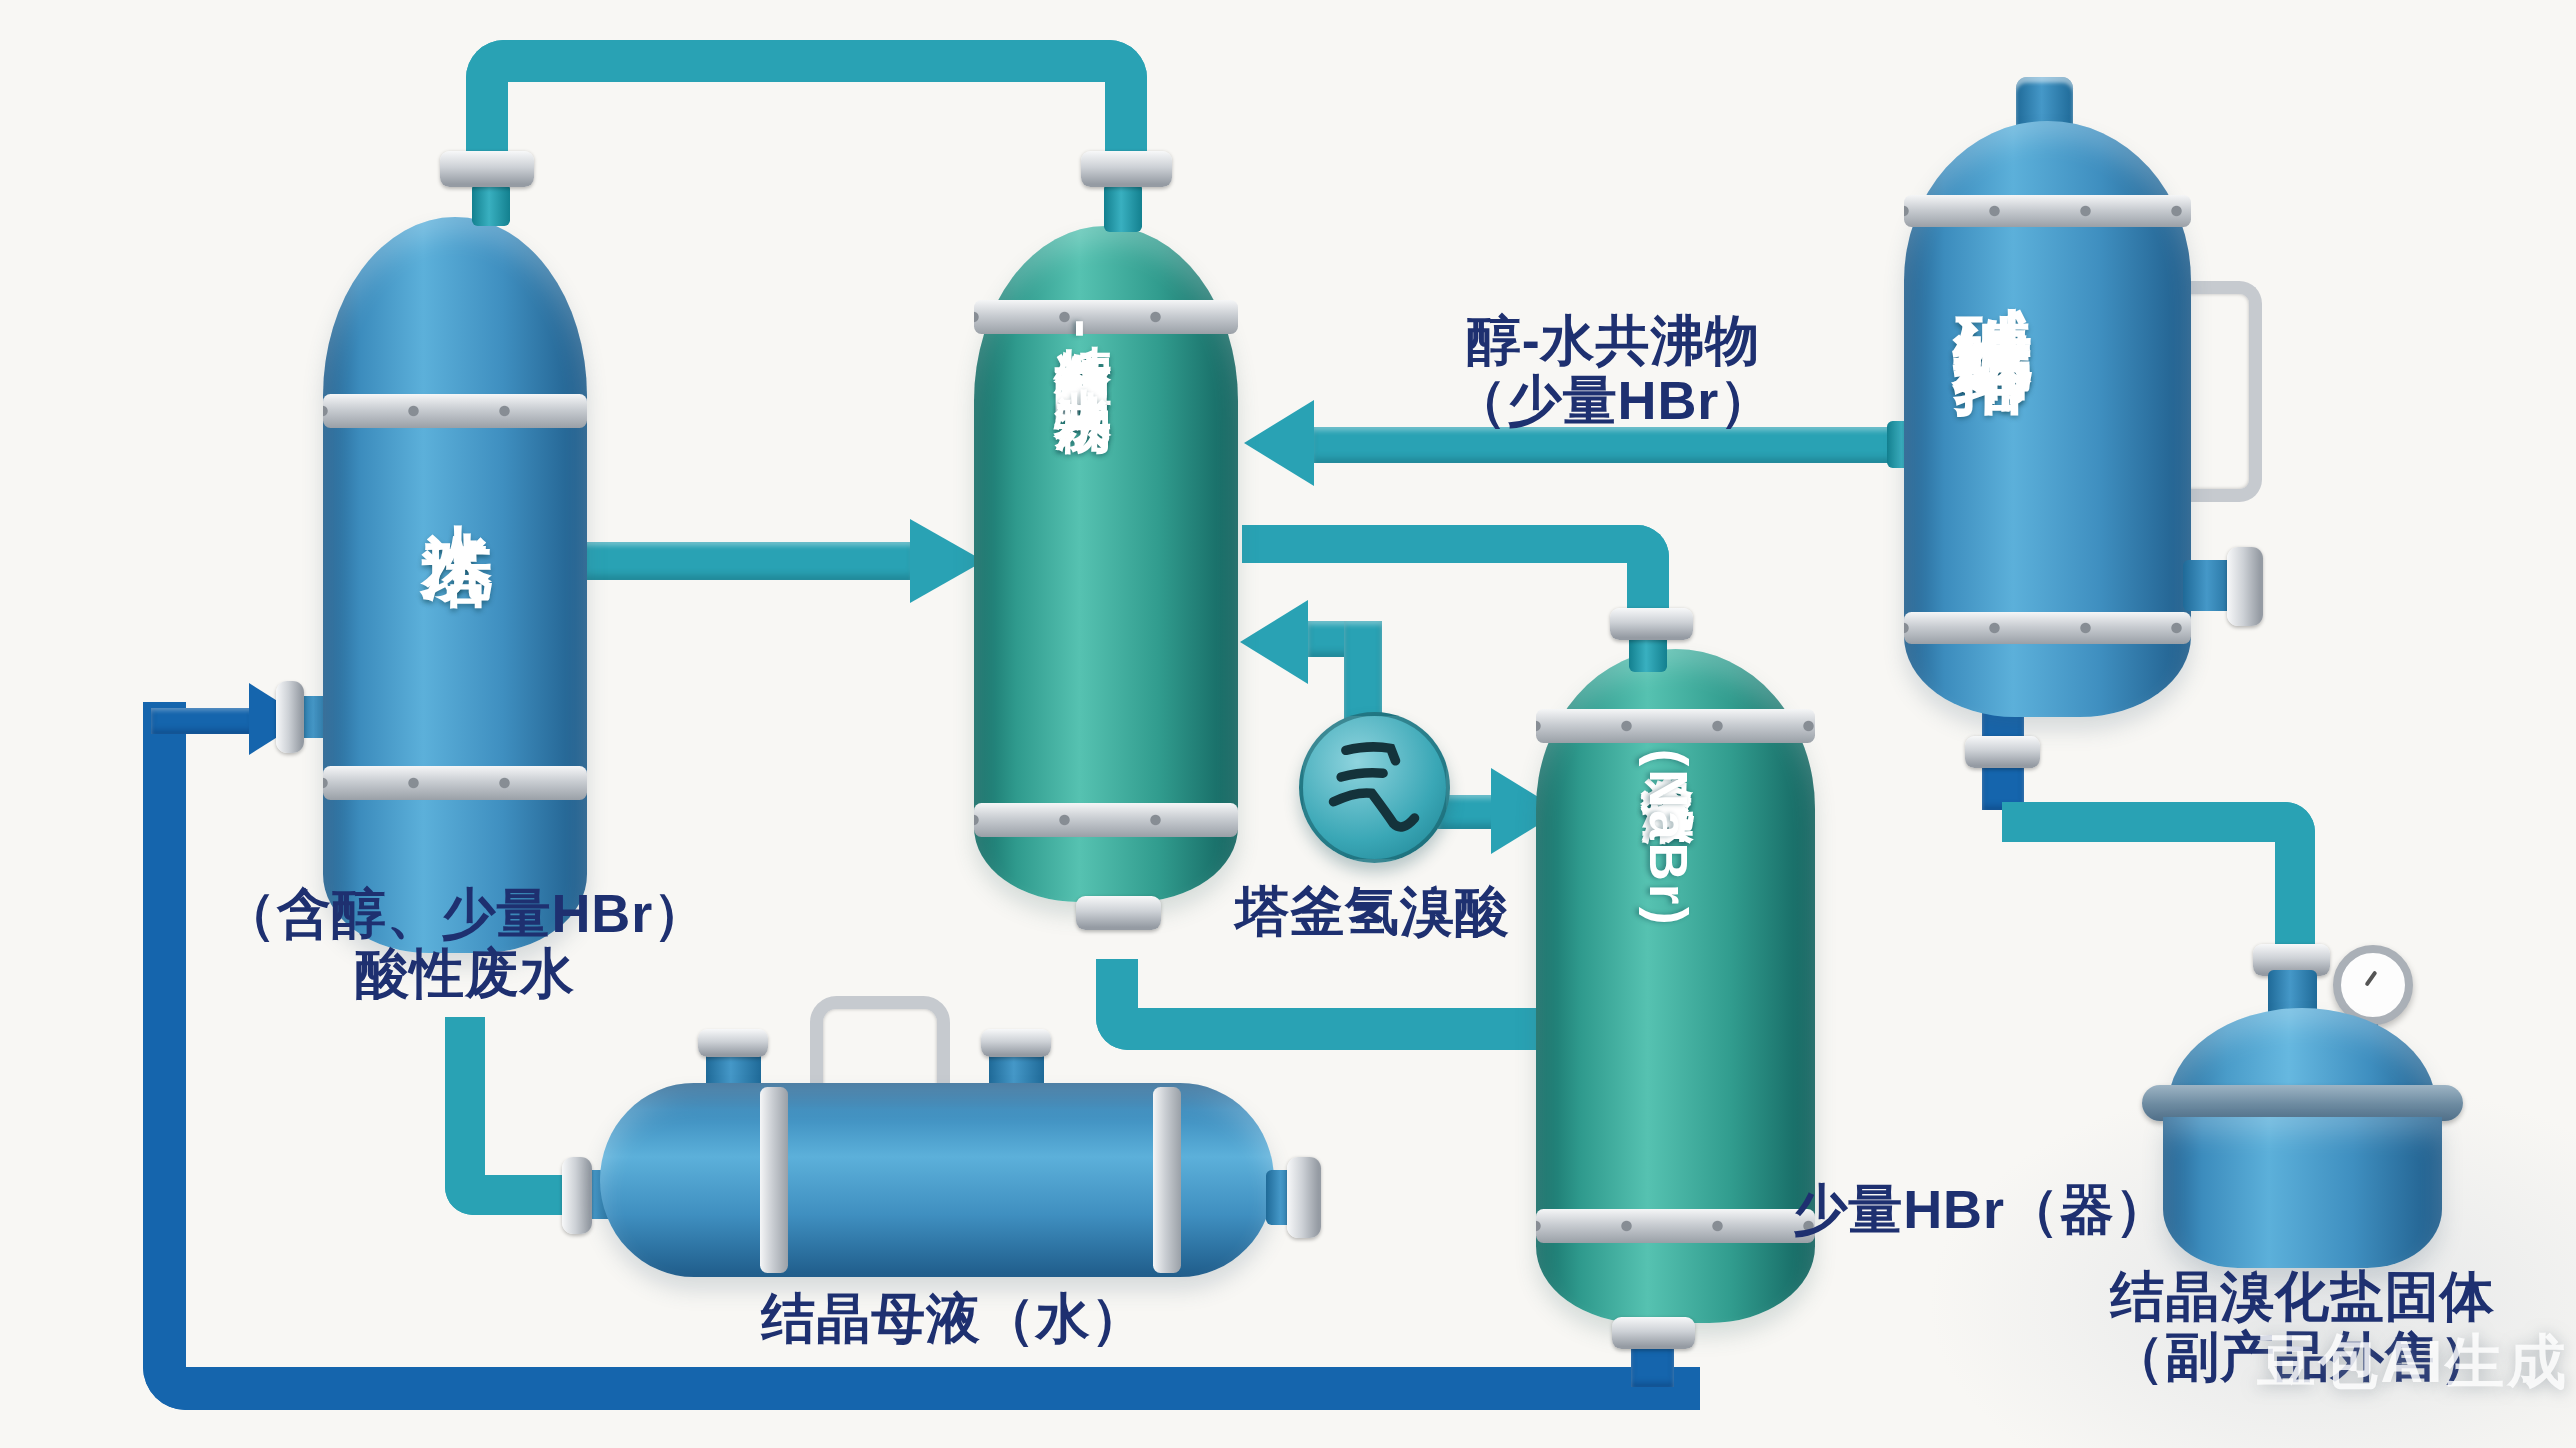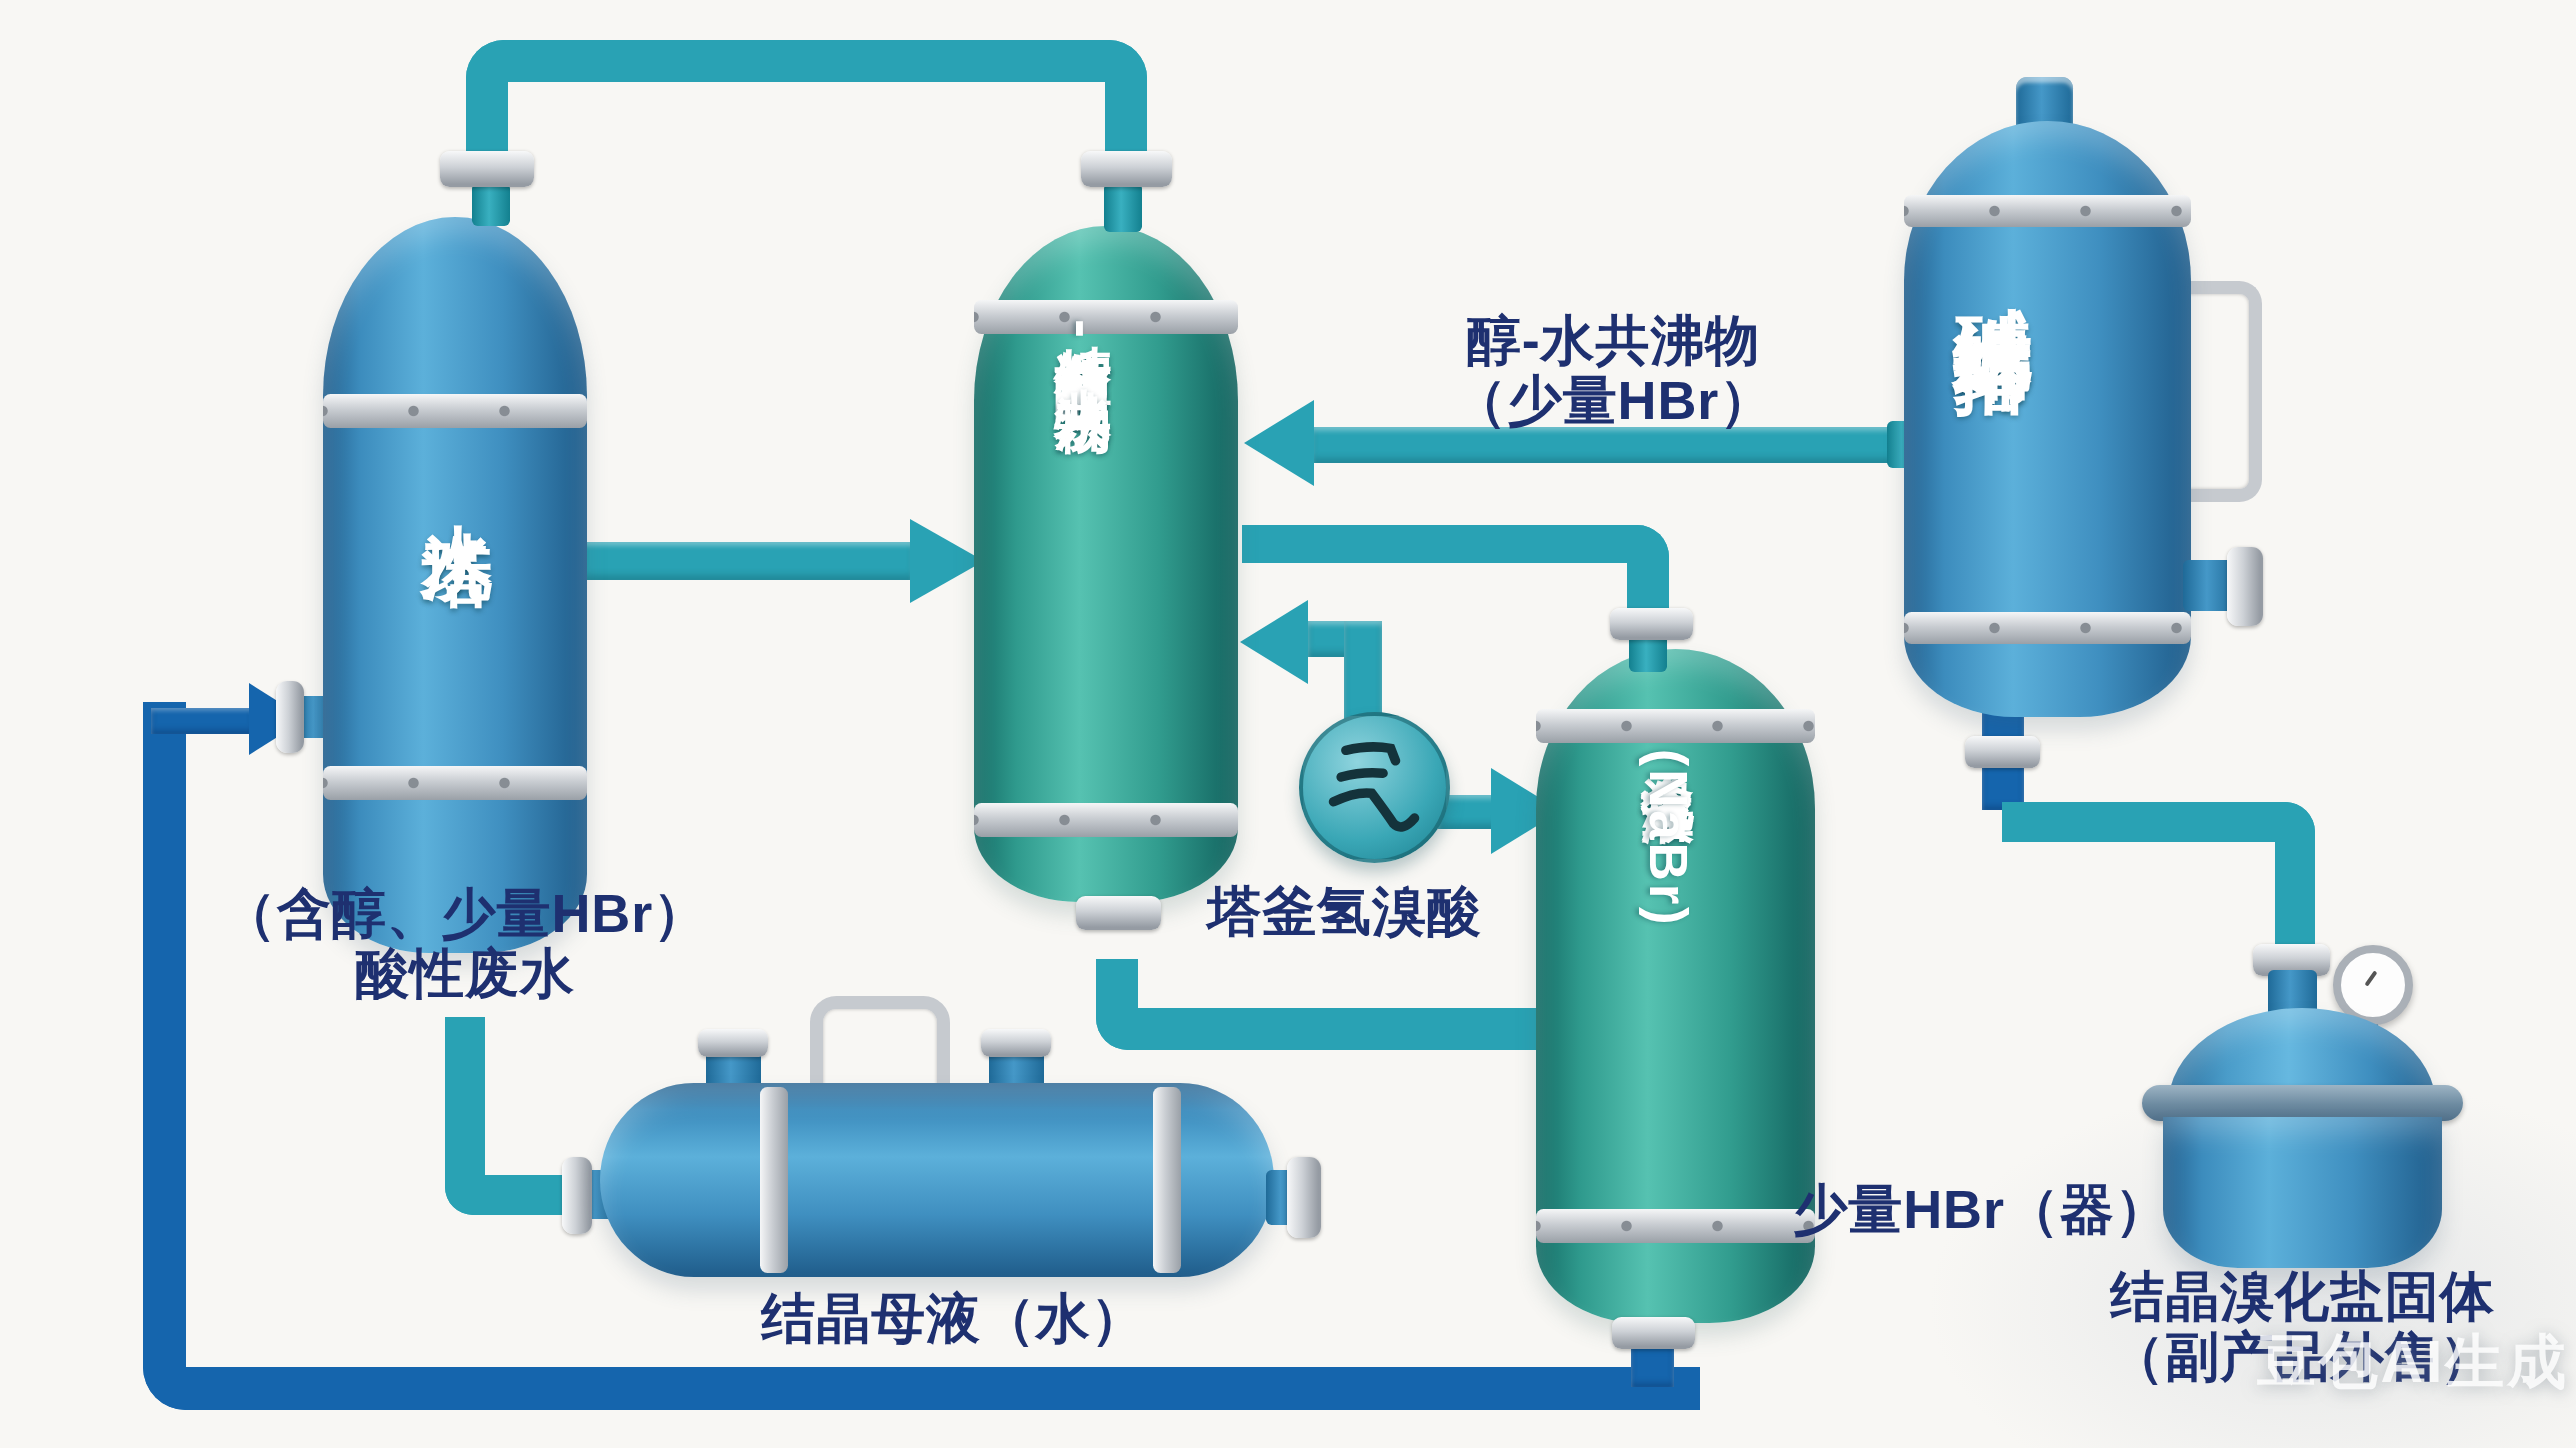--- a/index.html
+++ b/index.html
@@ -175,21 +175,21 @@
   <div class="navy" style="left:1321px;top:298px;width:585px;margin-top:12px;">
     <div>醇-水共沸物</div>
     <div>（少量HBr）</div>
   </div>
 
   <div class="navy" style="left:175px;top:883px;width:580px;">
     <div>（含醇、少量HBr）</div>
     <div>酸性废水</div>
   </div>
 
-  <div class="navy" style="left:1052px;top:881px;width:585px;">
+  <div class="navy" style="left:1080px;top:881px;width:585px;">
     <div>塔釜氢溴酸</div>
   </div>
 
   <div class="navy" style="left:661px;top:1293px;width:585px;font-family:Liberation Mono, monospace;">结晶母液（水）</div>
 
   <div class="navy" style="left:1689px;top:1179px;width:585px;">少量HBr（器）</div>
 
   <div class="navy" style="left:2024px;top:1266px;width:557px;">
     <div>结晶溴化盐固体</div>
     <div>（副产品外售）</div>

